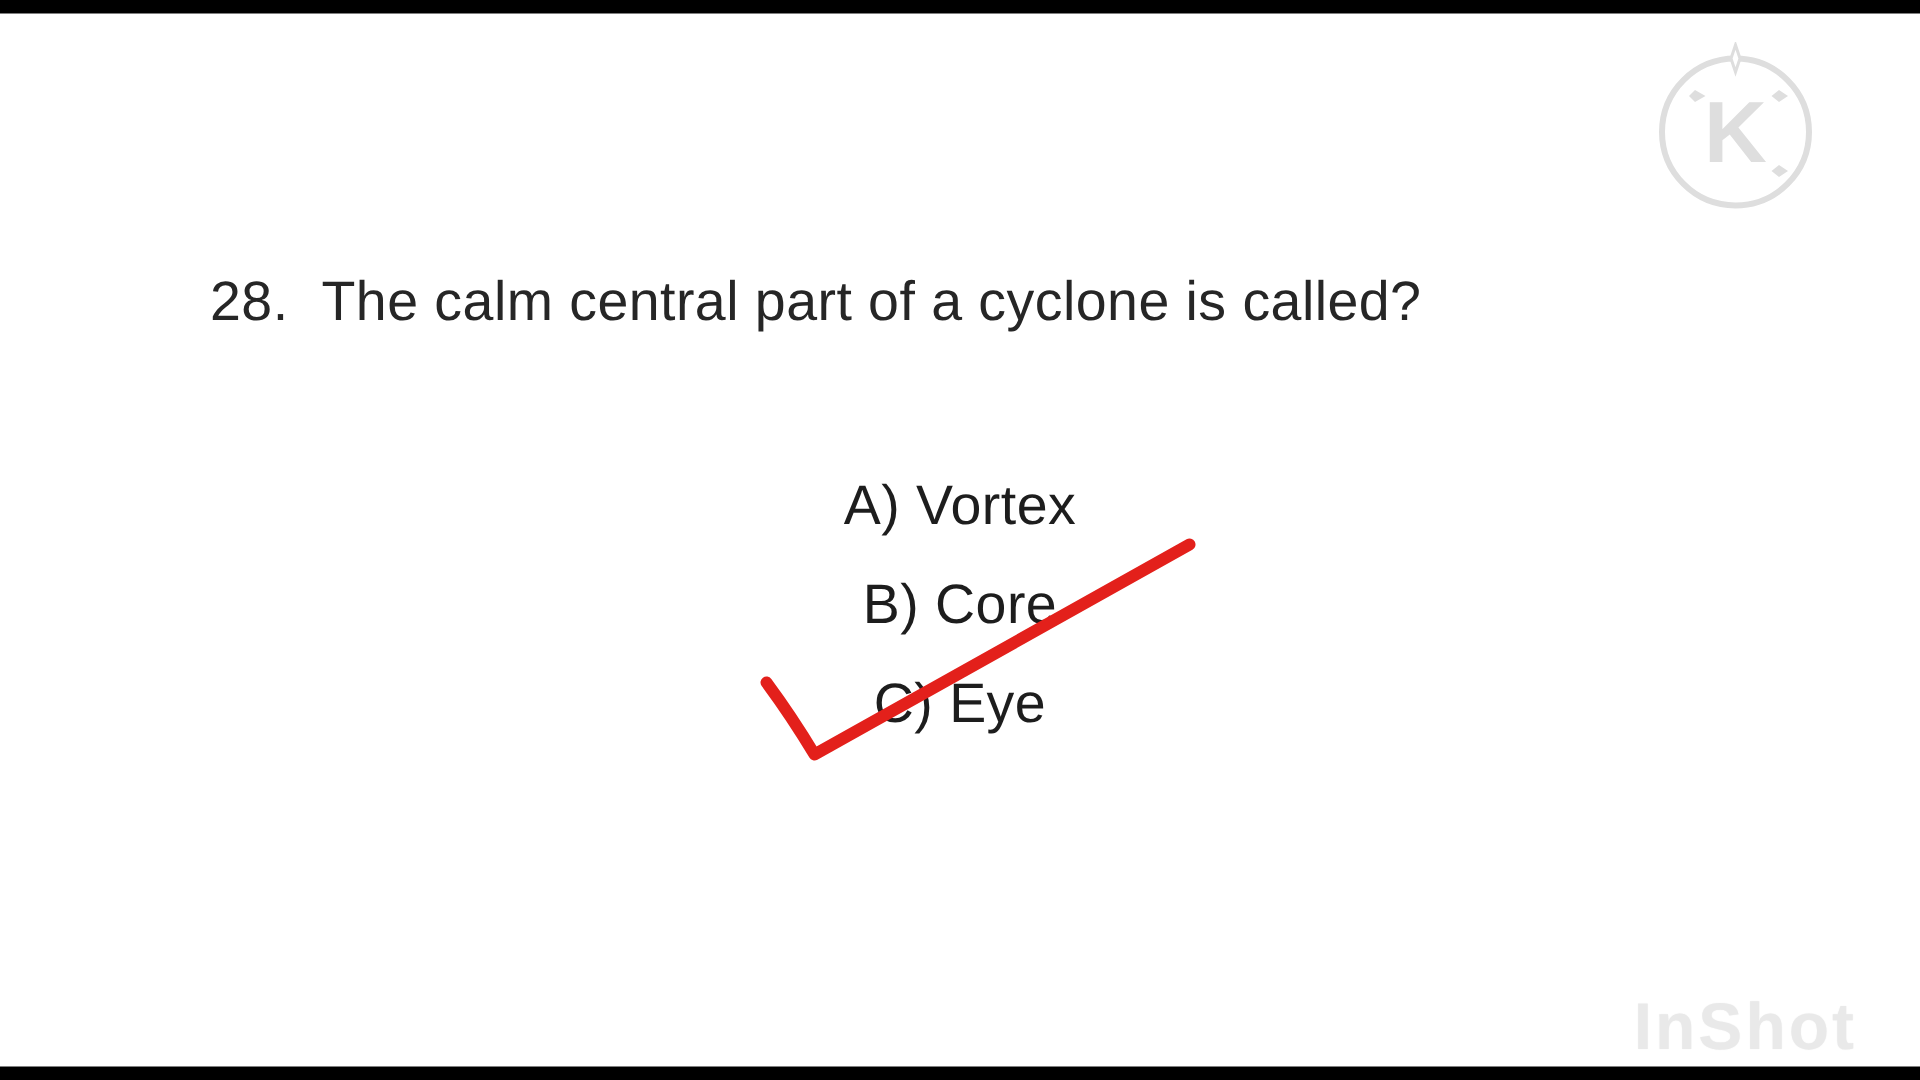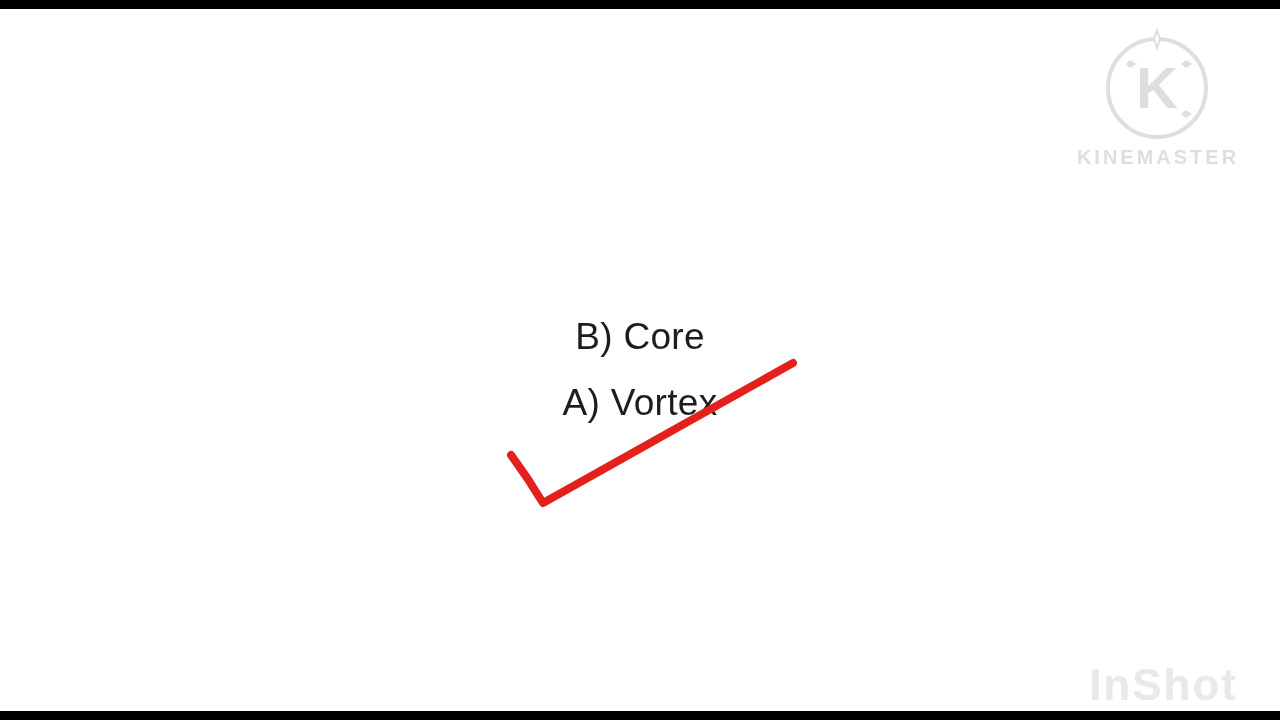--- a/index.html
+++ b/index.html
@@ -96,35 +96,38 @@
   }
 </style>
 </head>
 <body>
 
 <div class="frame">
 
   <div class="letterbox top"></div>
   <div class="letterbox bottom"></div>
 
+  <div class="question">
+    <span class="qnum">28.</span><span>The calm central part of a cyclone is called?</span>
+  </div>
 
   <div class="options">
+    <div class="option">A) Vortex</div>
     <div class="option">B) Core</div>
-    <div class="option">A) Vortex</div>
+    <div class="option">C) Eye</div>
   </div>
 
   <svg class="check-overlay" viewBox="0 0 1280 720" xmlns="http://www.w3.org/2000/svg">
     <path d="M 511 455 Q 528 478 543 503 L 793 363" fill="none" stroke-width="8" stroke-linecap="round" stroke-linejoin="round" stroke="#e3201b"></path>
   </svg>
 
   <svg class="km-logo" viewBox="0 0 115 120" xmlns="http://www.w3.org/2000/svg">
     <circle cx="57" cy="60" r="49" fill="none" stroke="#dedede" stroke-width="4"></circle>
     <text x="57" y="80" text-anchor="middle" font-family="Liberation Sans, sans-serif" font-size="58" font-weight="bold" fill="#dedede">K</text>
     <path d="M57 2 L60 11 L57 20 L54 11 Z" fill="#ffffff" stroke="#dedede" stroke-width="2"></path>
     <path d="M30 32 L37 36 L30 40 L26 36 Z" fill="#dedede"></path>
     <path d="M86 32 L92 36 L86 40 L81 36 Z" fill="#dedede"></path>
     <path d="M86 82 L92 86 L86 90 L81 86 Z" fill="#dedede"></path>
   </svg>
-  <div class="km-wordmark">KINEMASTER</div>
 
   <div class="inshot-wm">InShot</div>
 
 </div>
 
 </body></html>

